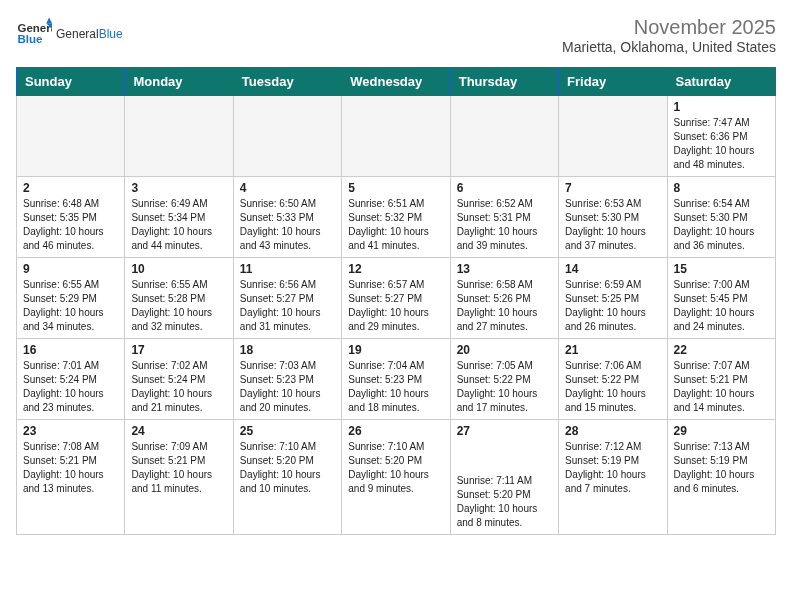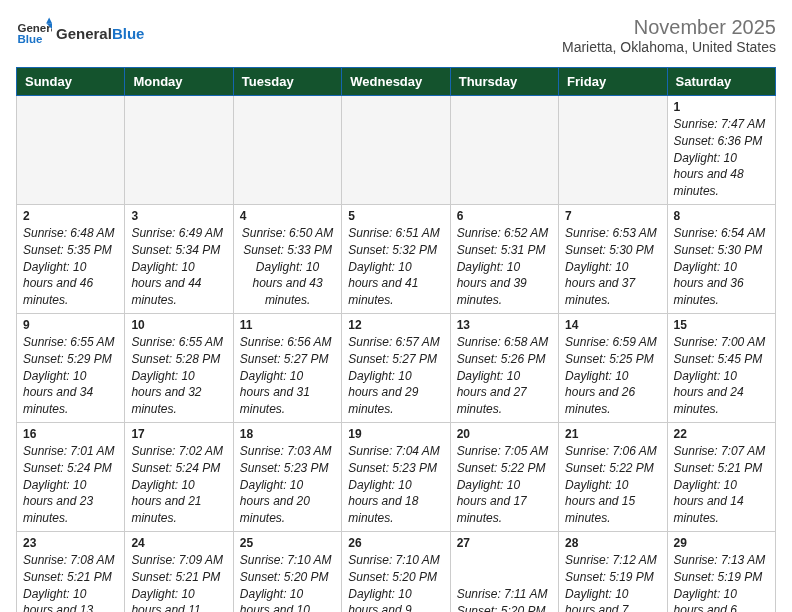--- a/index.html
+++ b/index.html
@@ -36,21 +36,21 @@
     .location-subtitle {
       font-size: 14px;
       color: #444;
     }
     .calendar {
       width: 100%;
       border-collapse: collapse;
       border: 1px solid #ccc;
     }
     .calendar th {
-      background-color: #14532d;
+      background-color: #0f766e;
       color: #fff;
       font-size: 13px;
       font-weight: bold;
       padding: 6px 8px;
       text-align: left;
       border: 1px solid #1565b0;
     }
     .calendar td {
       vertical-align: top;
       border: 1px solid #ccc;
@@ -67,39 +67,38 @@
     .calendar td.last-row {
       background: #f5f5f5;
     }
     .day-number {
       font-size: 12px;
       font-weight: bold;
       margin-bottom: 2px;
       display: block;
     }
     .day-info {
-      font-size: 12px;
+      font-size: 10px;
       line-height: 1.4;
       color: #222;
-      font-style: italic;
     }
   </style>
 </head>
 <body>
 
 <div class="header-area">
   <div class="logo">
     <svg class="logo-icon" viewBox="0 0 50 50">
       <text x="2" y="22" font-size="16" font-family="Arial" fill="#333" font-weight="bold">General</text>
       <text x="2" y="38" font-size="16" font-family="Arial" fill="#1a73c8" font-weight="bold">Blue</text>
       <polygon points="42,10 50,10 46,2" fill="#1a73c8"></polygon>
       <polygon points="42,10 50,10 50,18" fill="#1a73c8"></polygon>
     </svg>
     <div>
-      <div style="font-size:15px; color:#333; font-weight:bold; line-height:1.2;">
+      <div style="font-size:12px; color:#333; font-weight:normal; line-height:1.2;">
         <span style="color:#333;">General</span><span style="color:#1a73c8;">Blue</span>
       </div>
     </div>
   </div>
   <div class="title-area">
     <div class="month-title">November 2025</div>
     <div class="location-subtitle">Marietta, Oklahoma, United States</div>
   </div>
 </div>
 
@@ -138,21 +137,21 @@
 Daylight: 10 hours and 46 minutes.</div>
         </td>
         <td>
           <span class="day-number">3</span>
           <div class="day-info" style="white-space: pre-line;">Sunrise: 6:49 AM
 Sunset: 5:34 PM
 Daylight: 10 hours and 44 minutes.</div>
         </td>
         <td>
           <span class="day-number">4</span>
-          <div class="day-info" style="white-space: pre-line; text-align: center;">Sunrise: 6:50 AM
+          <div class="day-info" style="white-space: pre-line;">Sunrise: 6:50 AM
 Sunset: 5:33 PM
 Daylight: 10 hours and 43 minutes.</div>
         </td>
         <td>
           <span class="day-number">5</span>
           <div class="day-info" style="white-space: pre-line;">Sunrise: 6:51 AM
 Sunset: 5:32 PM
 Daylight: 10 hours and 41 minutes.</div>
         </td>
         <td>

